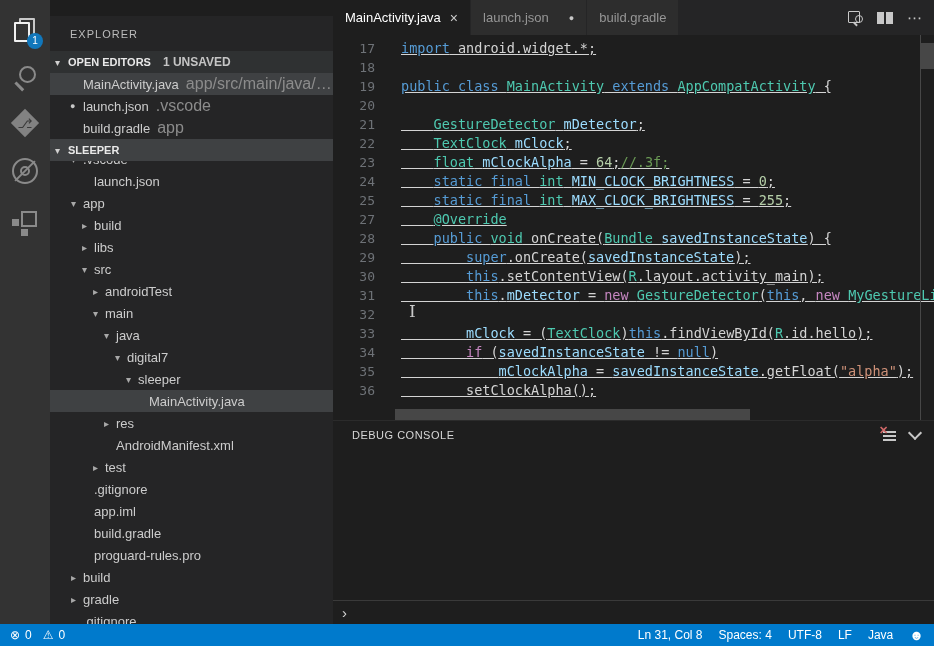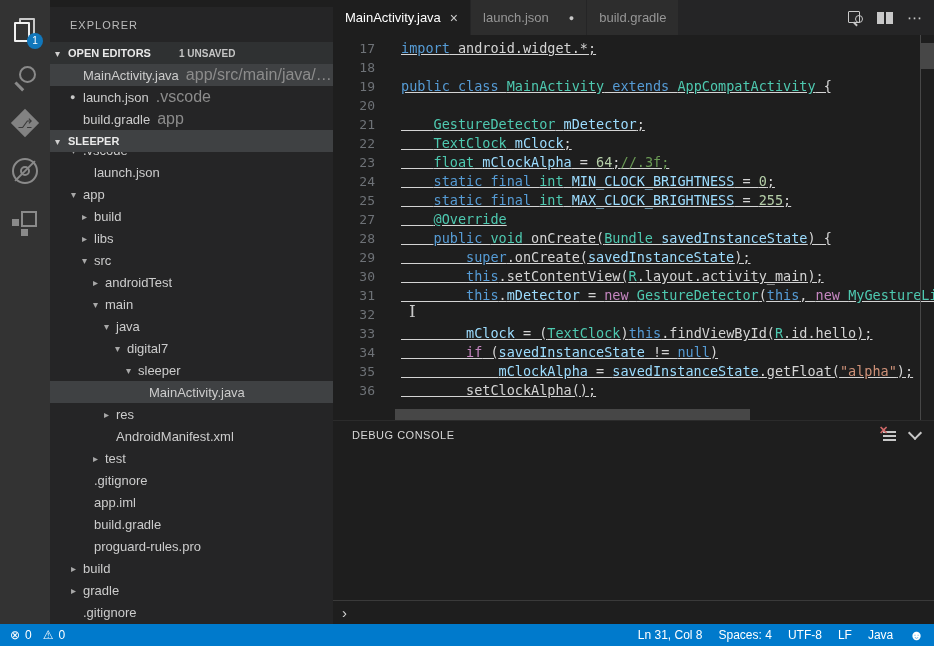--- a/index.html
+++ b/index.html
@@ -23,27 +23,27 @@
   .git-glyph{transform:rotate(-45deg);color:#3a3a3a;font-size:13px;line-height:1;}
   
   .dbg-circle{position:absolute;left:0;top:0;width:22px;height:22px;border:2px solid #8a8a8a;border-radius:50%;}
   .dbg-inner{position:absolute;left:8px;top:8px;width:6px;height:6px;border:2px solid #8a8a8a;border-radius:50%;}
   .dbg-slash{position:absolute;left:12px;top:-1px;width:2px;height:28px;background:#8a8a8a;transform:rotate(45deg);}
   
   .ext-main{position:absolute;right:1px;top:1px;width:12px;height:12px;border:2px solid #8a8a8a;}
   .ext-b1{position:absolute;left:0;top:9px;width:7px;height:7px;background:#8a8a8a;}
   .ext-b2{position:absolute;left:9px;bottom:0;width:7px;height:7px;background:#8a8a8a;}
   
-  .sidebar{position:absolute;left:50px;top:7px;width:283px;height:624px;background:#252526;overflow:hidden;color:#cccccc;}
+  .sidebar{position:absolute;left:50px;top:16px;width:283px;height:624px;background:#252526;overflow:hidden;color:#cccccc;}
   .sidebar-title{height:35px;line-height:36px;padding-left:20px;font-size:11px;color:#bbbbbb;letter-spacing:1px;}
   .section-header{height:22px;display:flex;align-items:center;font-size:11px;font-weight:bold;color:#e9e9e9;padding-left:5px;}
   .section-header .twisty{width:13px;font-size:10px;color:#d0d0d0;font-weight:normal;}
   .hdr-open-editors{background:#2f3132;}
   .hdr-section{background:#3f4143;}
-  .hdr-badge{margin-left:28px;font-size:10px;color:#c5c5c5;font-weight:bold;}
+  .hdr-badge{margin-left:12px;font-size:12px;color:#c5c5c5;font-weight:bold;}
   .oe-row{height:22px;position:relative;display:flex;align-items:center;padding-left:33px;font-size:13px;white-space:nowrap;overflow:hidden;}
   .oe-row.selected{background:#3f4143;}
   .oe-detail{margin-left:7px;font-size:16px;color:#8c8c8c;overflow:hidden;text-overflow:ellipsis;}
   .oe-dot{position:absolute;left:20px;top:0;line-height:22px;font-size:9px;color:#c8c8c8;}
   .tree-row{height:22px;display:flex;align-items:center;font-size:13px;white-space:nowrap;}
   .tree-row.selected{background:#3f4143;}
   .twisty{width:12px;flex:none;font-size:10px;color:#a8a8a8;}
   .tree-row.clipped{height:9px;overflow:hidden;align-items:flex-start;}
   .tree-row.clipped .twisty,.tree-row.clipped .tree-label{position:relative;top:-12px;line-height:22px;}
   

